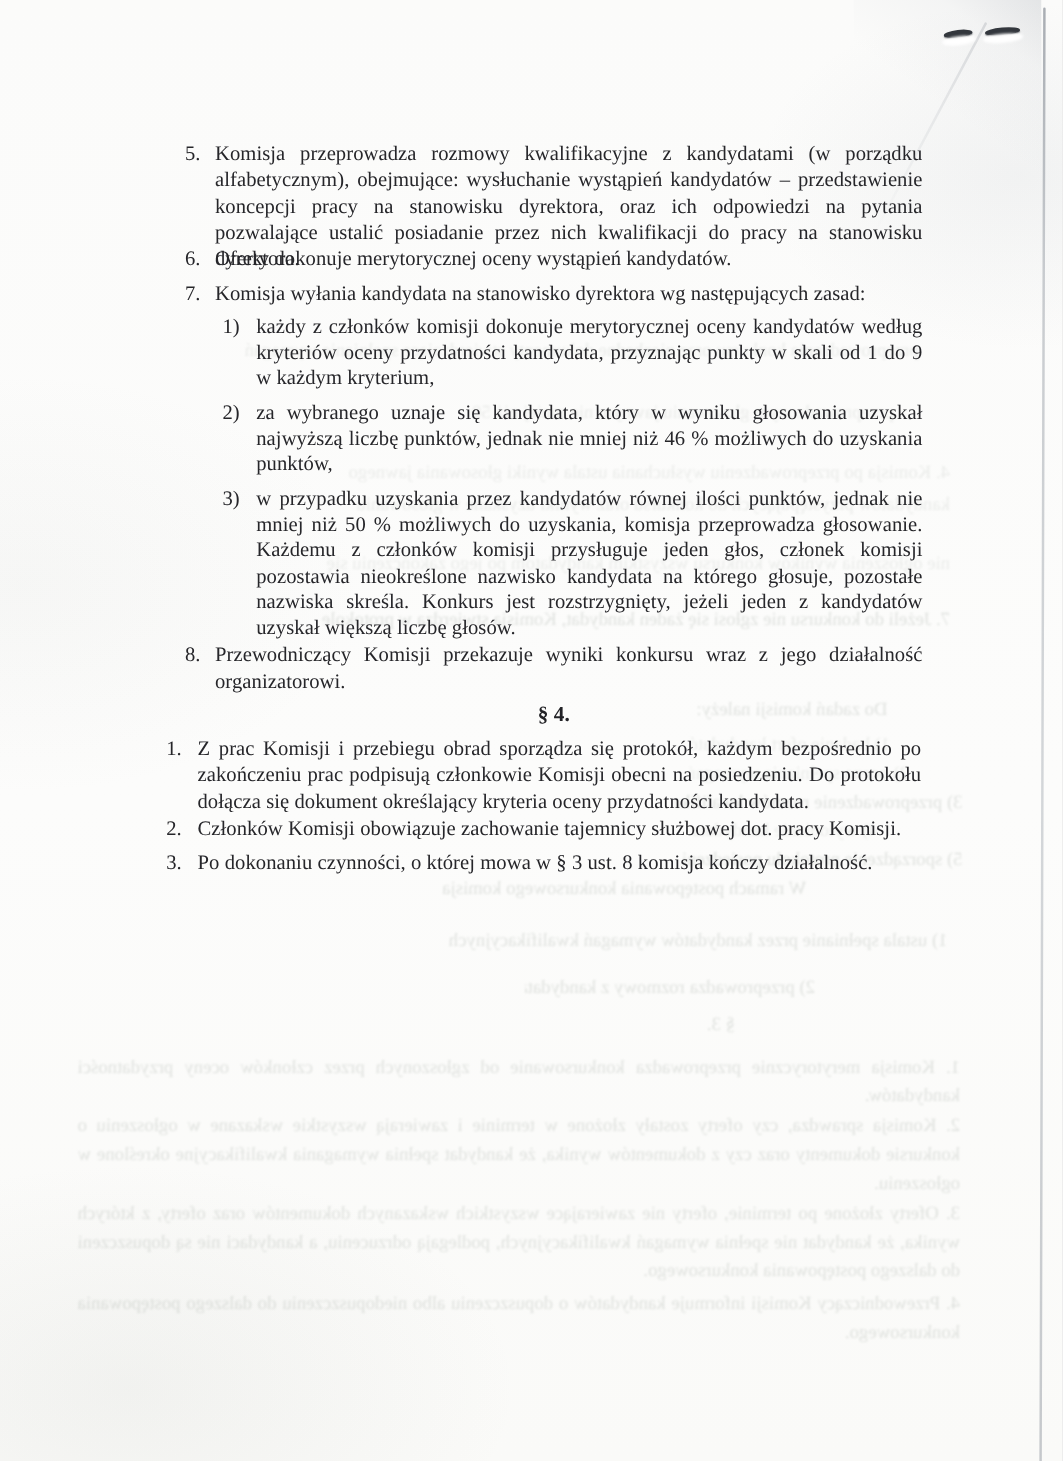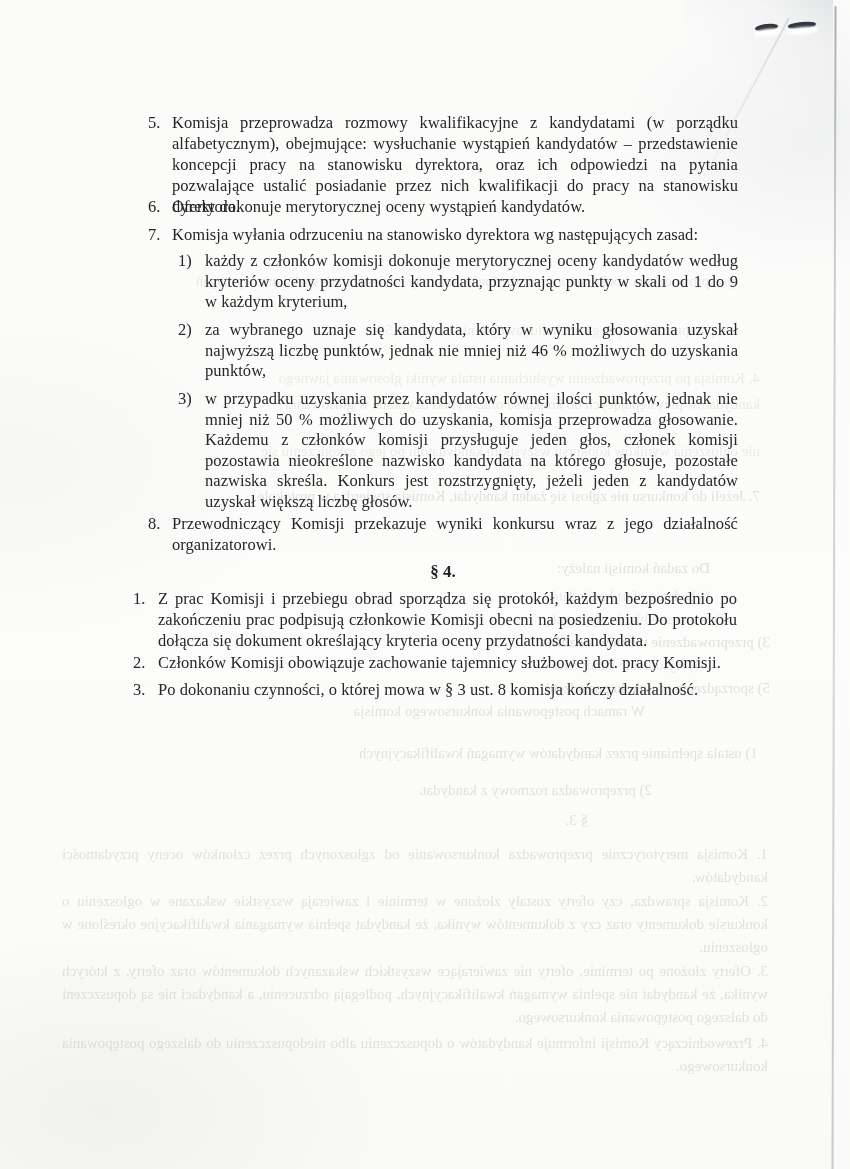--- a/index.html
+++ b/index.html
@@ -102,21 +102,21 @@
       <span class="txt">Komisja przeprowadza rozmowy kwalifikacyjne z kandydatami (w porządku alfabetycznym), obejmujące: wysłuchanie wystąpień kandydatów – przedstawienie koncepcji pracy na stanowisku dyrektora, oraz ich odpowiedzi na pytania pozwalające ustalić posiadanie przez nich kwalifikacji do pracy na stanowisku dyrektora.</span>
     </div>
 
     <div class="item lvl1" style="top:196px;">
       <span class="num">6.</span>
       <span class="txt">Oferty dokonuje merytorycznej oceny wystąpień kandydatów.</span>
     </div>
 
     <div class="item lvl1" style="top:224px;">
       <span class="num">7.</span>
-      <span class="txt">Komisja wyłania odrzuceniu na stanowisko dyrektora wg następujących zasad:</span>
+      <span class="txt">Komisja wyłania kandydata na stanowisko dyrektora wg następujących zasad:</span>
     </div>
 
     <div class="item lvl2" style="top:251px;">
       <span class="num">1)</span>
       <span class="txt">każdy z członków komisji dokonuje merytorycznej oceny kandydatów według kryteriów oceny przydatności kandydata, przyznając punkty w skali od 1 do 9 w każdym kryterium,</span>
     </div>
 
     <div class="item lvl2" style="top:320px;">
       <span class="num">2)</span>
       <span class="txt">za wybranego uznaje się kandydata, który w wyniku głosowania uzyskał najwyższą liczbę punktów, jednak nie mniej niż 46 % możliwych do uzyskania punktów,</span>

